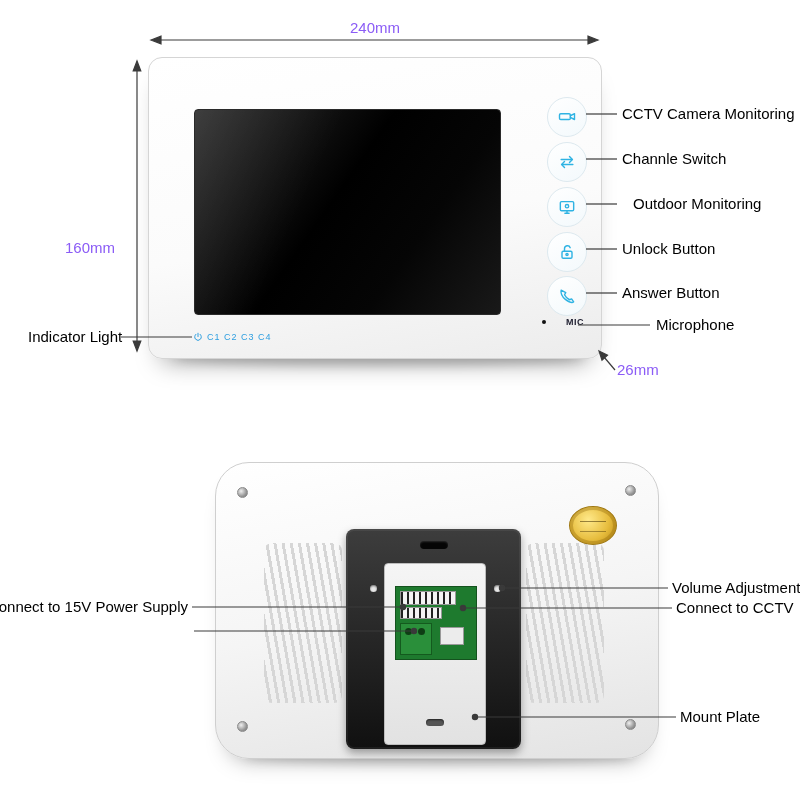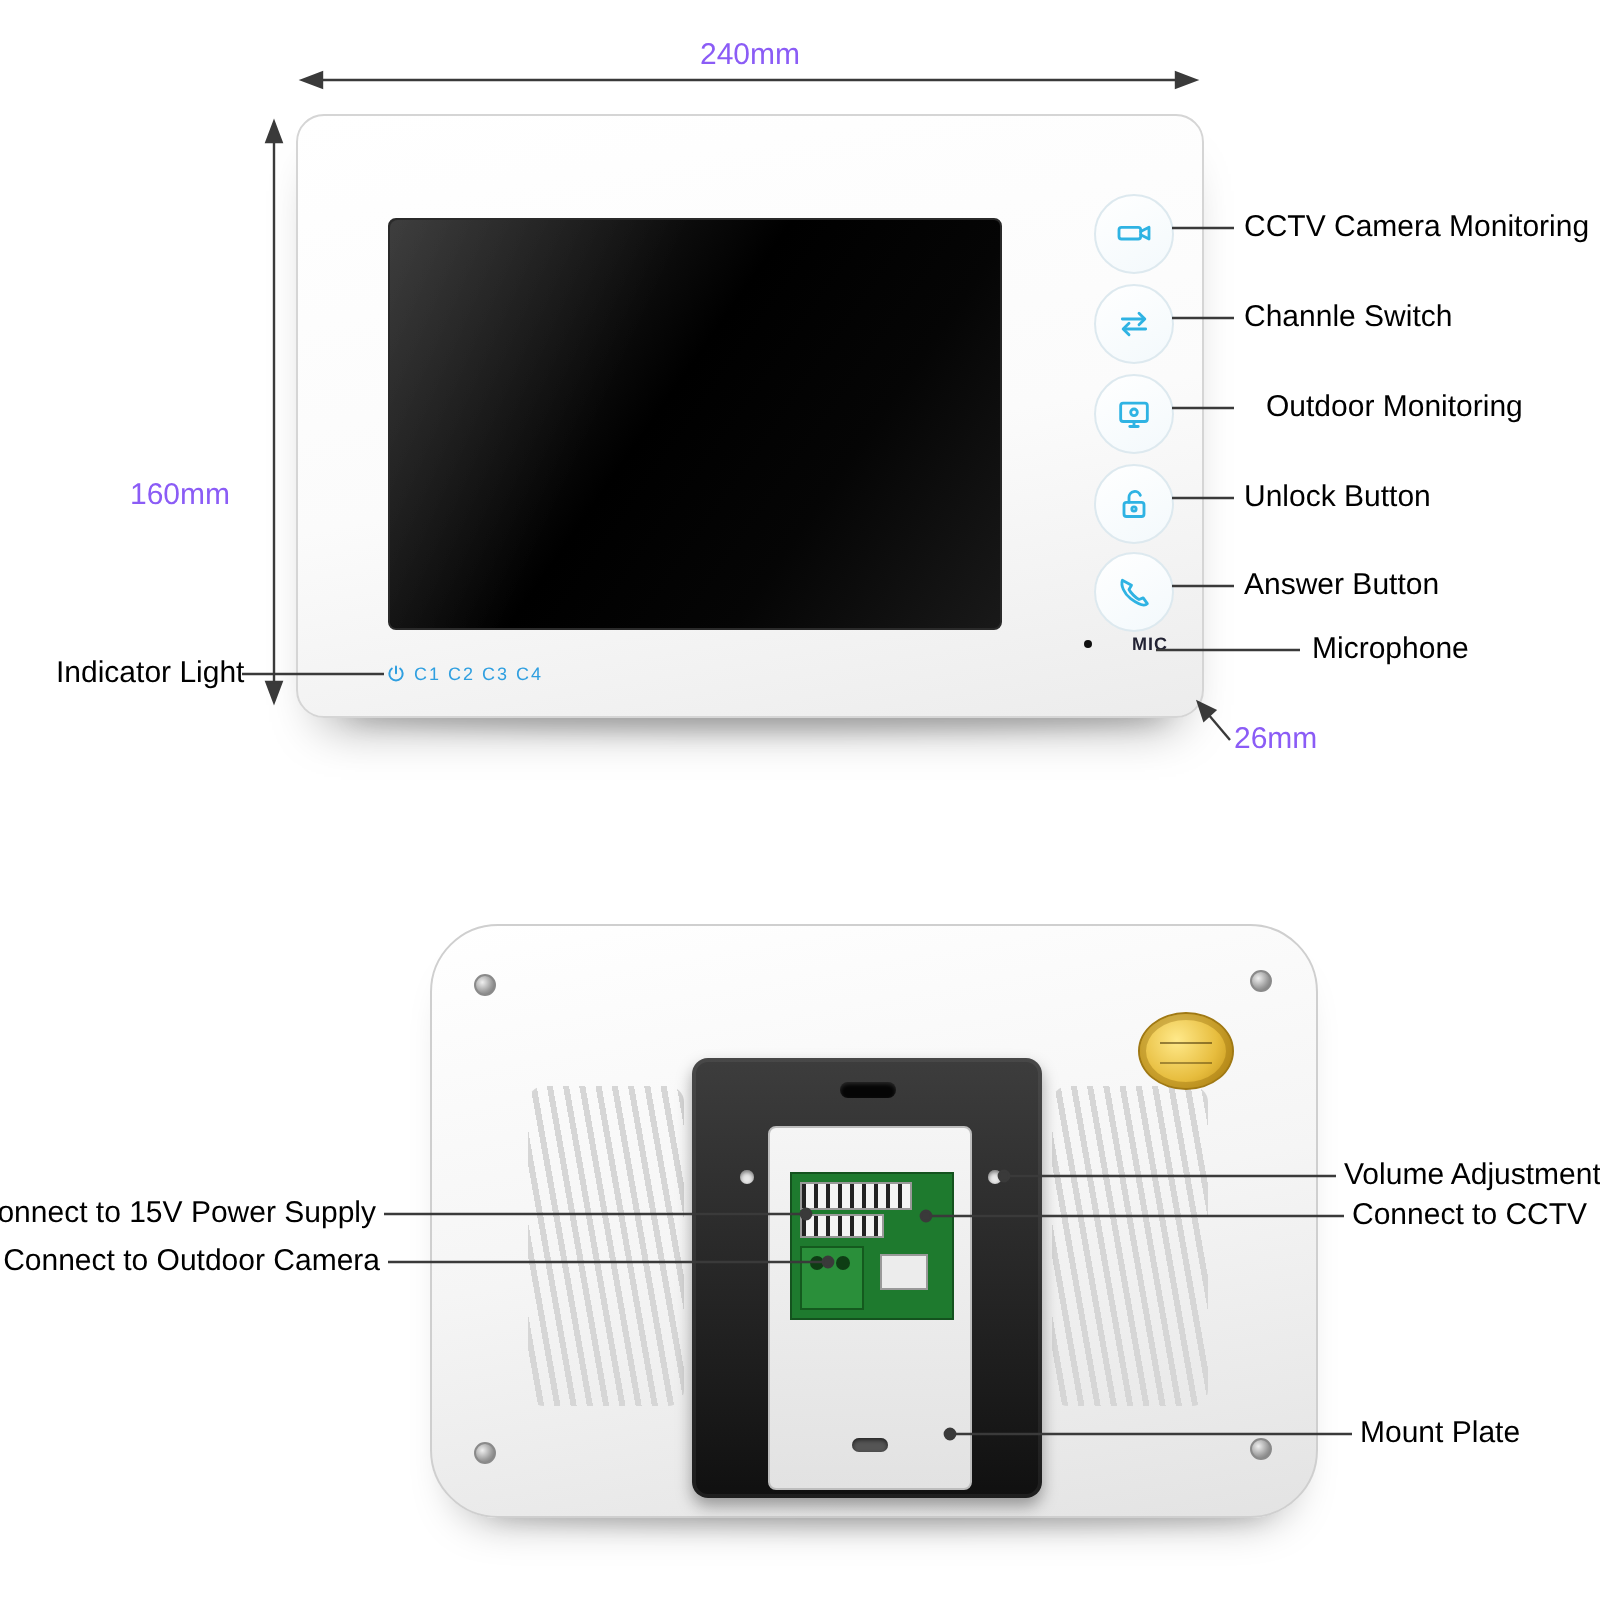--- a/index.html
+++ b/index.html
@@ -208,18 +208,17 @@
 
   <div class="label" style="left:28px;top:328px;">Indicator Light</div>
   <div class="label" style="left:622px;top:105px;">CCTV Camera Monitoring</div>
   <div class="label" style="left:622px;top:150px;">Channle Switch</div>
   <div class="label" style="left:622px;top:195px;margin-left:11px;">Outdoor Monitoring</div>
   <div class="label" style="left:622px;top:240px;">Unlock Button</div>
   <div class="label" style="left:622px;top:284px;">Answer Button</div>
   <div class="label" style="left:656px;top:316px;">Microphone</div>
 
   <div class="label" style="right:612px;top:598px;">Connect to 15V Power Supply</div>
-  <div class="label" style="right:610px;top:622px;">Connect to Outdoor Camera</div>
   <div class="label" style="left:672px;top:579px;">Volume Adjustment</div>
   <div class="label" style="left:676px;top:599px;">Connect to CCTV</div>
   <div class="label" style="left:680px;top:708px;">Mount Plate</div>
 
 </div>
 
 </body></html>

